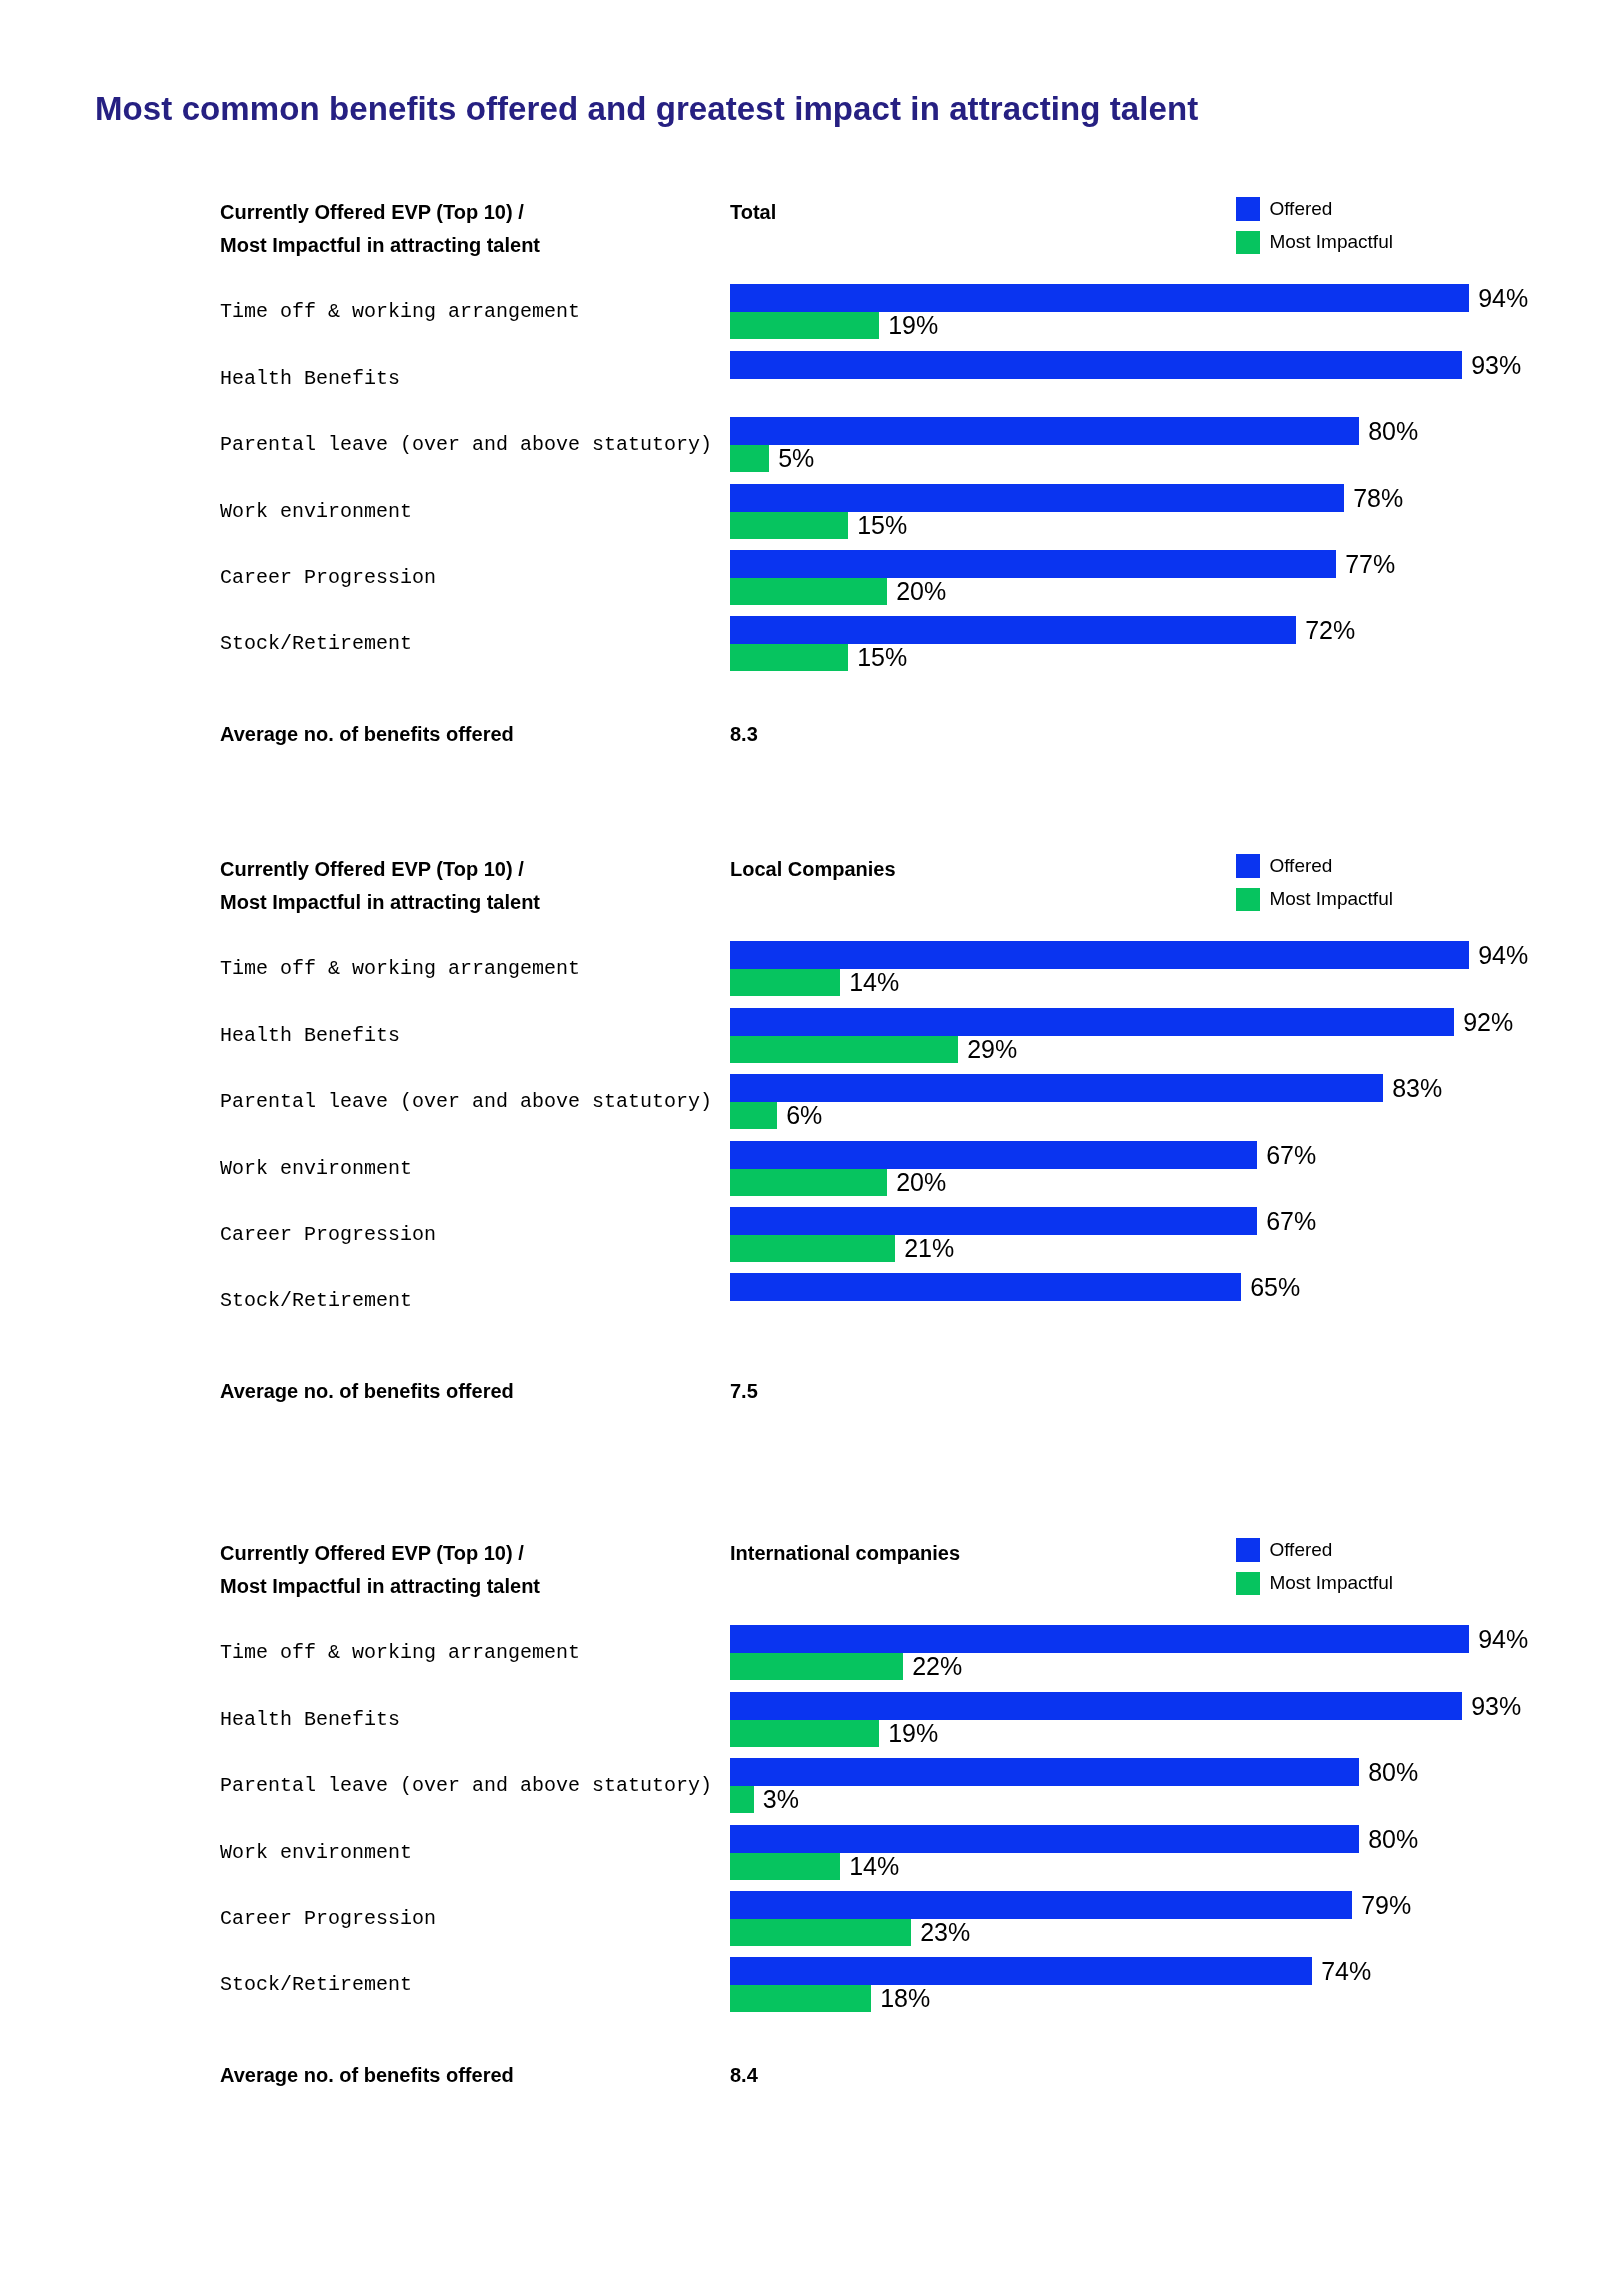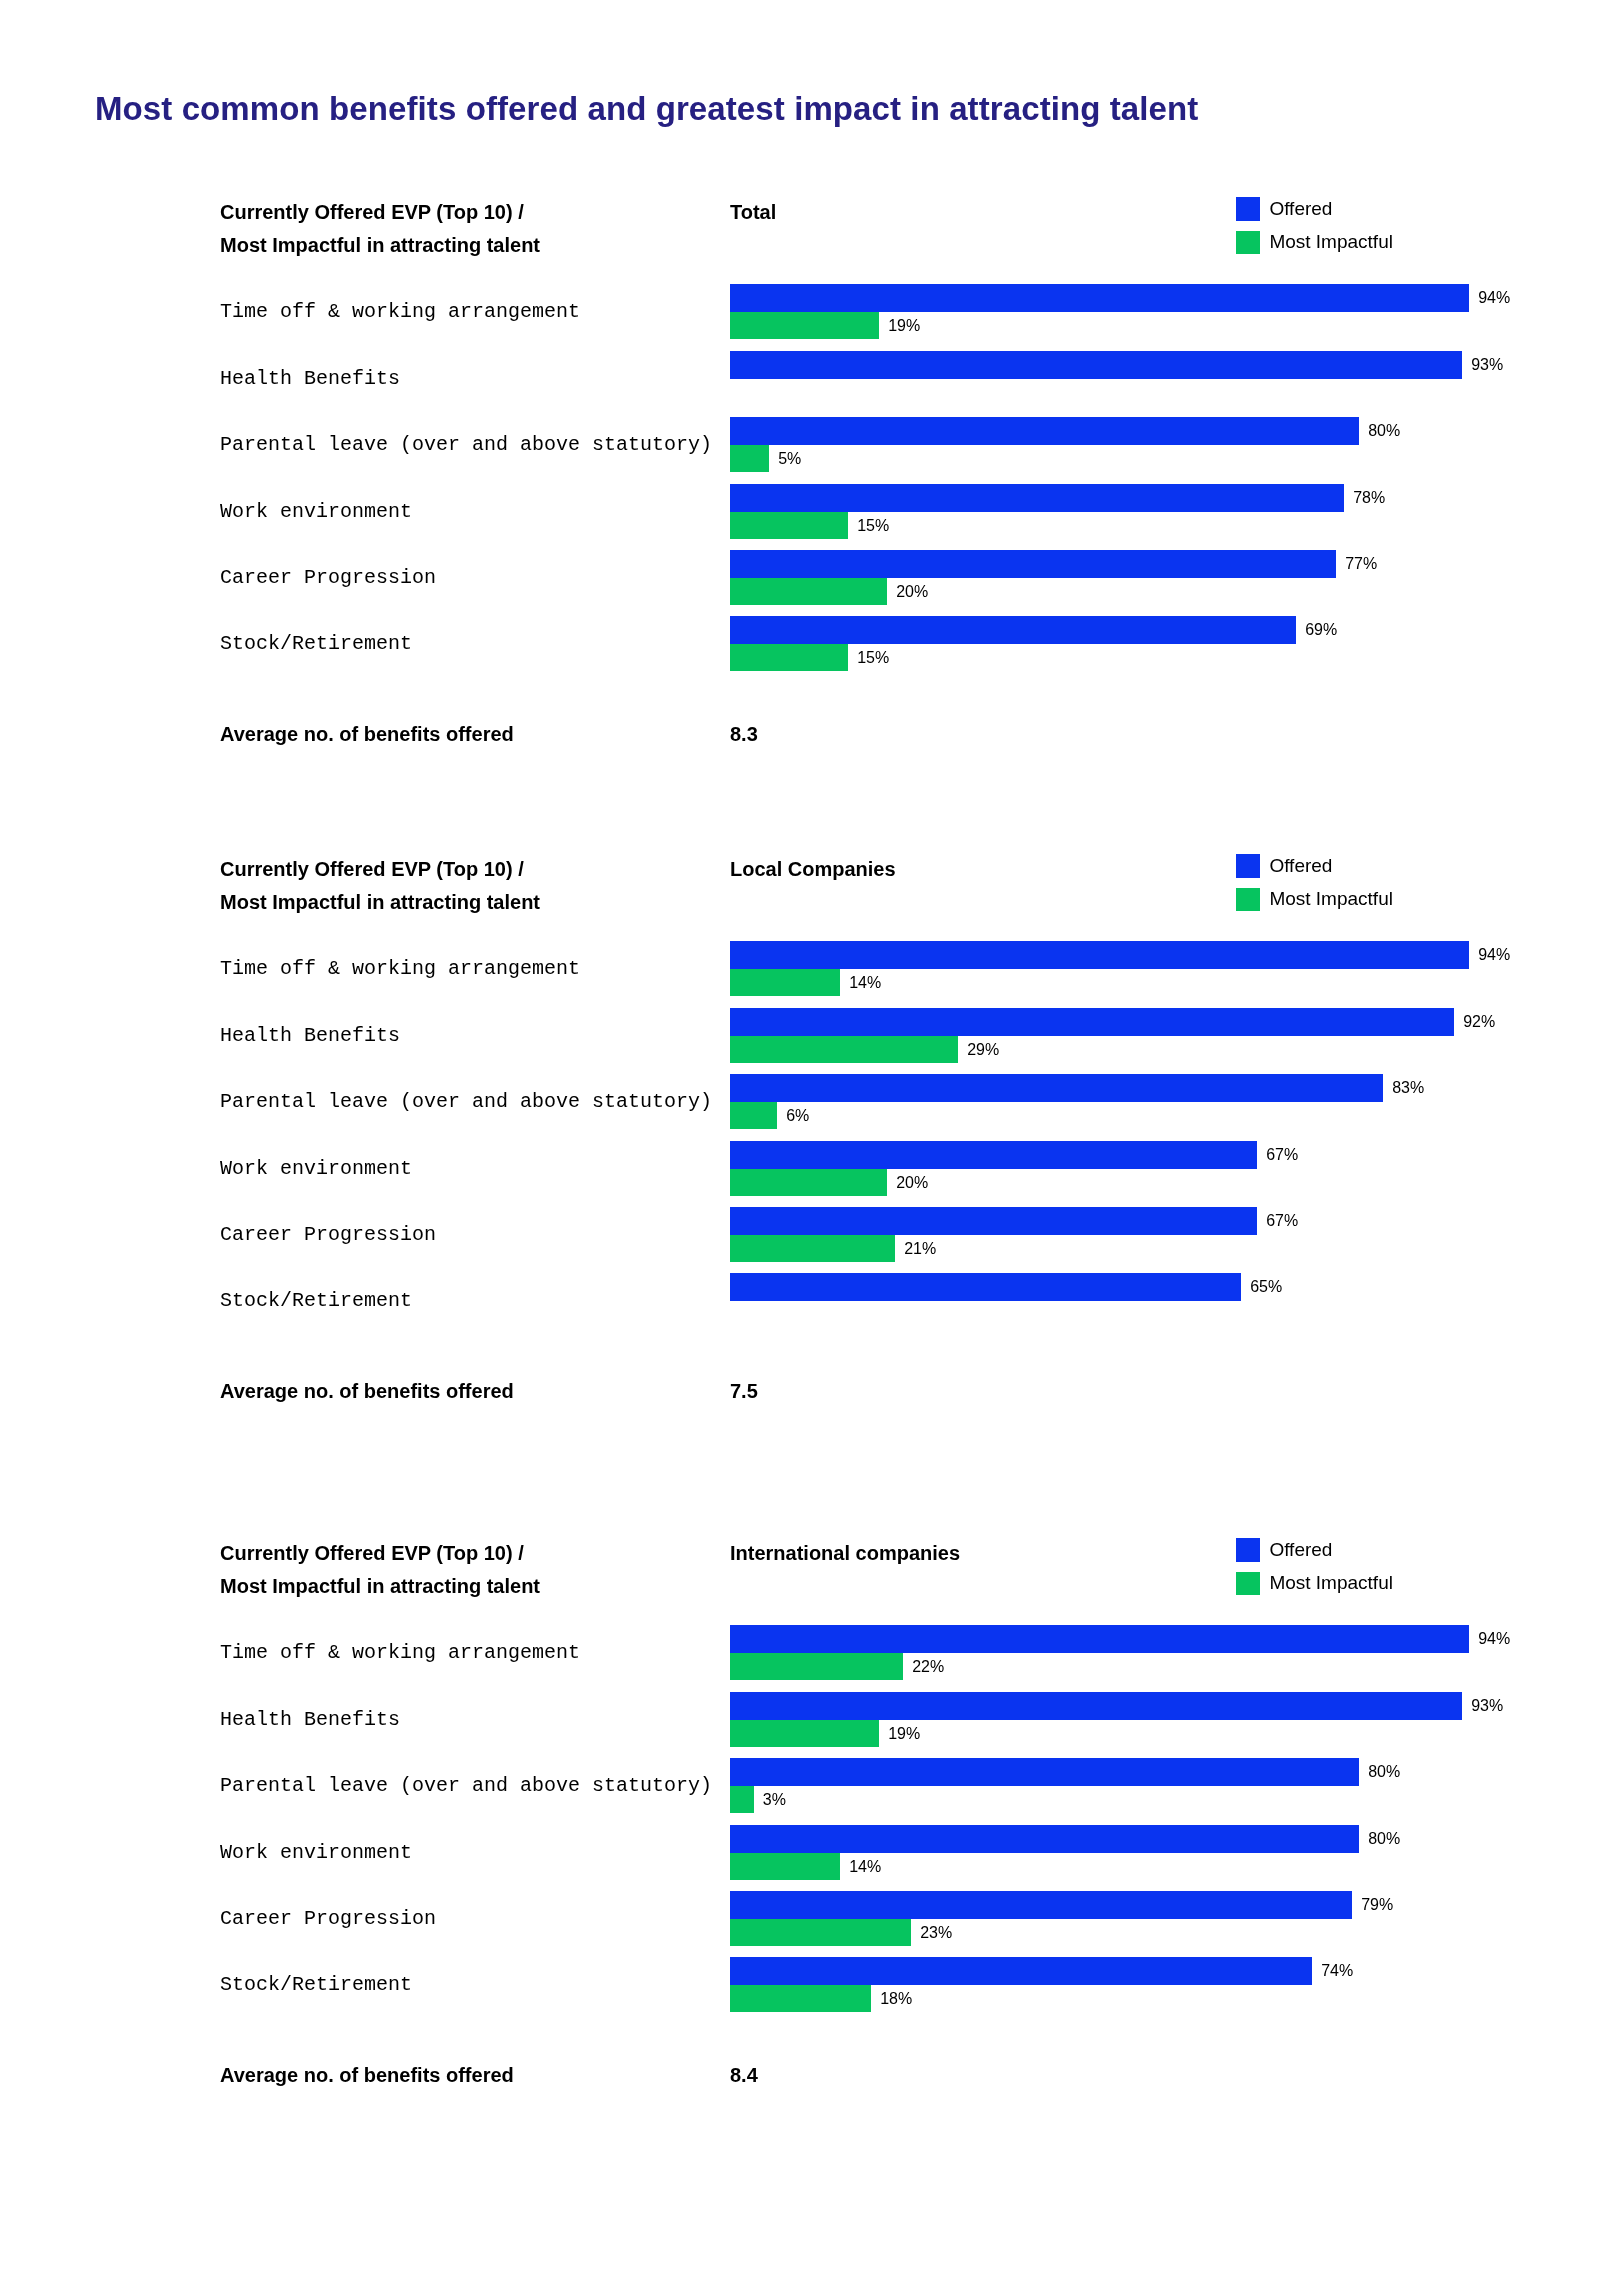--- a/index.html
+++ b/index.html
@@ -25,21 +25,21 @@
   .rows{position:absolute;left:0;top:88px;width:1623px;}
   .row{position:absolute;left:0;width:1623px;height:55px;}
   .row-label{position:absolute;left:220px;top:0;height:55px;display:flex;align-items:center;font-size:20px;white-space:nowrap;font-family:Liberation Mono, monospace;}
   .bars{position:absolute;left:730px;top:0;width:844px;}
   .bar-line{display:flex;align-items:center;}
   .bar-line.offered{height:28px;}
   .bar-line.impactful{height:27px;}
   .bar-fill{height:100%;flex:0 0 auto;}
   .bar-line.offered .bar-fill{background:var(--blue);}
   .bar-line.impactful .bar-fill{background:var(--green);}
-  .bar-val{margin-left:9.2px;font-size:16px;white-space:nowrap;}
+  .bar-val{margin-left:9.2px;font-size:25px;white-space:nowrap;}
   .avg-label{position:absolute;left:220px;top:527px;font-size:20px;font-weight:bold;white-space:nowrap;}
   .avg-value{position:absolute;left:730px;top:527px;font-size:20px;font-weight:bold;white-space:nowrap;}
 </style>
 </head>
 <body>
 
 <div class="page">
   <div class="title">Most common benefits offered and greatest impact in attracting talent</div>
   <div id="sections">
       <div class="section" style="top: 196px;">
@@ -118,21 +118,21 @@
                 <div class="bar-fill" style="width: 157px;"></div>
                 <span class="bar-val">20%</span>
               </div>
             </div>
           </div>
           <div class="row" style="top: 332px;">
             <div class="row-label">Stock/Retirement</div>
             <div class="bars">
               <div class="bar-line offered">
                 <div class="bar-fill" style="width: 566px;"></div>
-                <span class="bar-val">69%</span>
+                <span class="bar-val">72%</span>
               </div>
               <div class="bar-line impactful">
                 <div class="bar-fill" style="width: 118px;"></div>
                 <span class="bar-val">15%</span>
               </div>
             </div>
           </div>
         </div>
         <div class="avg-label">Average no. of benefits offered</div>
         <div class="avg-value">8.3</div>

